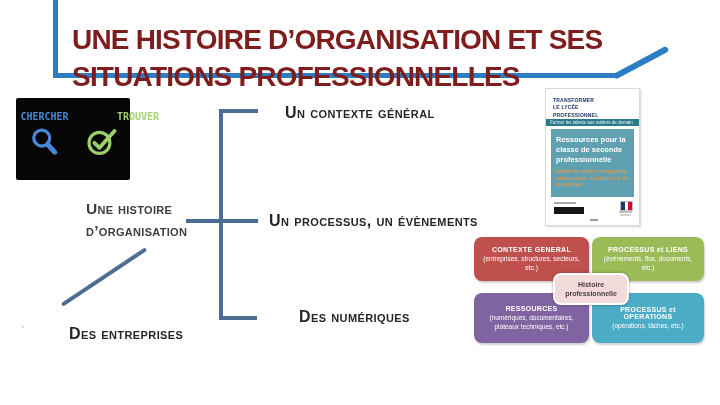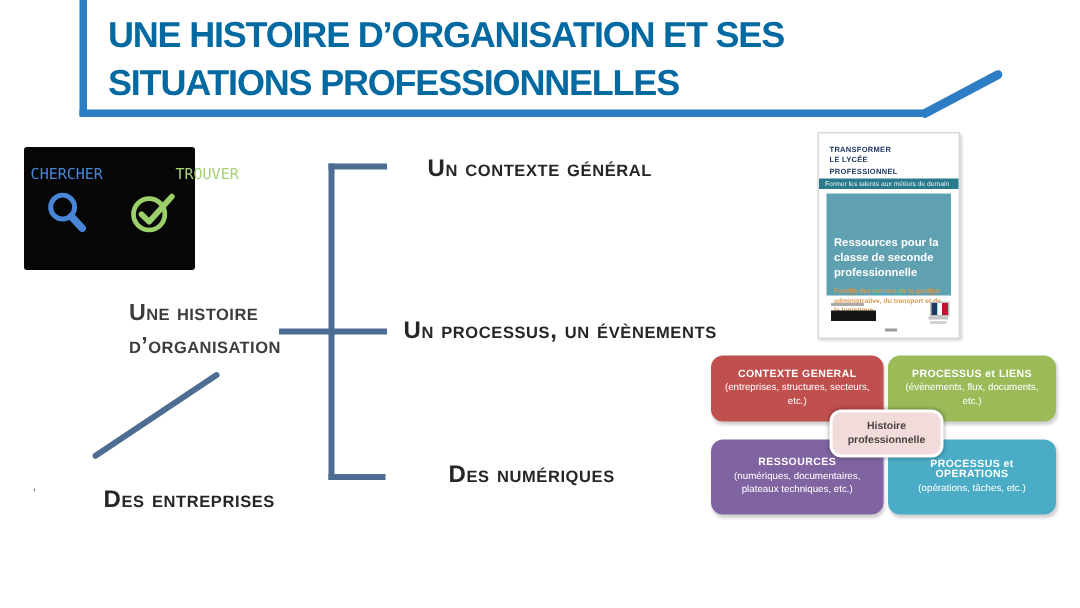--- a/index.html
+++ b/index.html
@@ -5,28 +5,28 @@
   html,body{margin:0;padding:0;}
   body{width:720px;height:405px;background:#ffffff;position:relative;overflow:hidden;
        font-family:"Liberation Sans", sans-serif;}
   .abs{position:absolute;}
 
   
   .title-vbar{left:53px;top:0;width:5px;height:77px;background:#2d7dc5;}
   .title-hbar{left:53px;top:73px;width:565px;height:5px;background:#2d7dc5;}
   .title-angle{left:614px;top:74px;width:61px;height:6px;background:#2d7dc5;border-radius:3px;
                transform:rotate(-28deg);transform-origin:left center;}
-  .slide-title{left:72px;top:8px;width:585px;font-size:24px;font-weight:bold;color:#0369a1;
+  .slide-title{left:72px;top:21px;width:585px;font-size:28px;font-weight:bold;color:#7f1d1d;
                letter-spacing:-0.8px;line-height:1.33;}
 
   
   .search-box{left:16px;top:98px;width:114px;height:82px;background:#060606;border-radius:2px;
               display:flex;padding-top:13px;box-sizing:border-box;}
   .search-col{width:50%;text-align:center;}
-  .pixel-label{font-family:"DejaVu Sans Mono", monospace;font-weight:normal;font-size:10px;}
+  .pixel-label{font-family:"DejaVu Sans Mono", monospace;font-weight:bold;font-size:10px;}
   .lbl-chercher{color:#4a86d8;}
   .lbl-trouver{color:#a6d377;margin-left:44px;}
   .search-col svg{margin-top:3px;}
 
   
   .dline{background:#4d6d92;}
   .v-line{left:219px;top:109px;width:4px;height:211px;}
   .h-top{left:219px;top:109px;width:39px;height:4px;}
   .h-mid{left:186px;top:219px;width:72px;height:4px;}
   .h-bot{left:219px;top:316px;width:38px;height:4px;}
@@ -47,21 +47,21 @@
   
   .cover{left:545px;top:88px;width:95px;height:138px;background:#fff;
          border:1px solid #d9d9d9;box-shadow:1px 1px 2px rgba(0,0,0,0.18);box-sizing:border-box;}
   .cover-brand{position:absolute;left:7px;top:8px;color:#1f3864;font-weight:bold;font-size:5px;
                line-height:1.45;letter-spacing:0.2px;}
   .cover-band{position:absolute;left:0;top:30px;width:93px;height:7px;background:#2a7a8c;
               color:#eaf4f6;font-size:4.5px;line-height:7px;padding-left:4px;box-sizing:border-box;
               white-space:nowrap;overflow:hidden;}
   .cover-main{position:absolute;left:5px;top:40px;width:83px;height:68px;background:#5fa0b1;
               box-sizing:border-box;padding:6px 5px;}
-  .cover-main-title{color:#ffffff;font-weight:bold;font-size:7.5px;line-height:1.3;margin-top:22px;}
+  .cover-main-title{color:#ffffff;font-weight:bold;font-size:7.5px;line-height:1.3;}
   .cover-sub{color:#d8ebf0;font-weight:bold;font-size:4.5px;line-height:1.4;margin-top:5px;
              color:#e8c9a0;}
   .cover-sub{color:#d99a52;}
   .cover-byline{position:absolute;left:8px;top:113px;width:22px;height:2px;background:#aaaaaa;}
   .cover-black-logo{position:absolute;left:8px;top:118px;width:30px;height:7px;background:#151515;}
   .cover-flag{position:absolute;left:74px;top:112px;width:11px;height:8px;border:0.5px solid #bbb;
               display:flex;}
   .cover-flag span{flex:1;}
   .flag-b{background:#1f3864;}.flag-w{background:#ffffff;}.flag-r{background:#c8102e;}
   .cover-flag-lines{position:absolute;left:73px;top:122px;width:13px;height:1.5px;background:#c4c4c4;}

